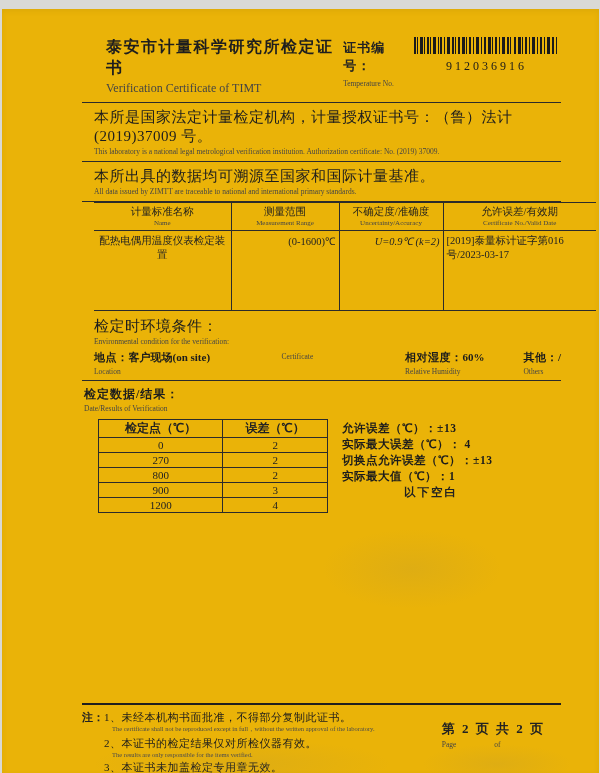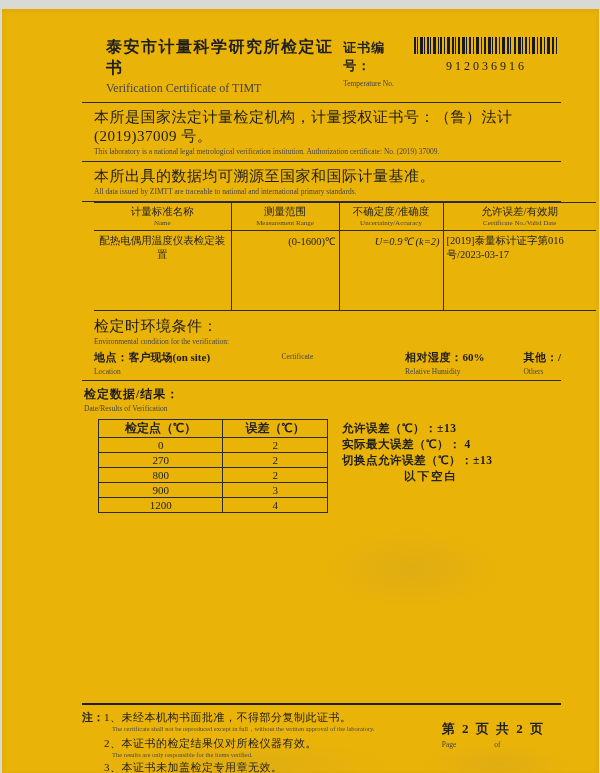--- a/index.html
+++ b/index.html
@@ -271,20 +271,21 @@
           <td>1200</td>
           <td>4</td>
         </tr>
       </tbody>
         </table>
 
       <div class="summary">
         <div class="sum-line">允许误差（℃）：±13</div>
         <div class="sum-line">实际最大误差（℃）： 4</div>
         <div class="sum-line">切换点允许误差（℃）：±13</div>
+        <div class="sum-line">实际最大值（℃）：1</div>
         <div class="end-note">以下空白</div>
       </div>
     </div>
 
     <div class="spacer"></div>
 
     <div class="footer">
       <div class="notes">
         <div class="note-label">注：</div>
         <div>

